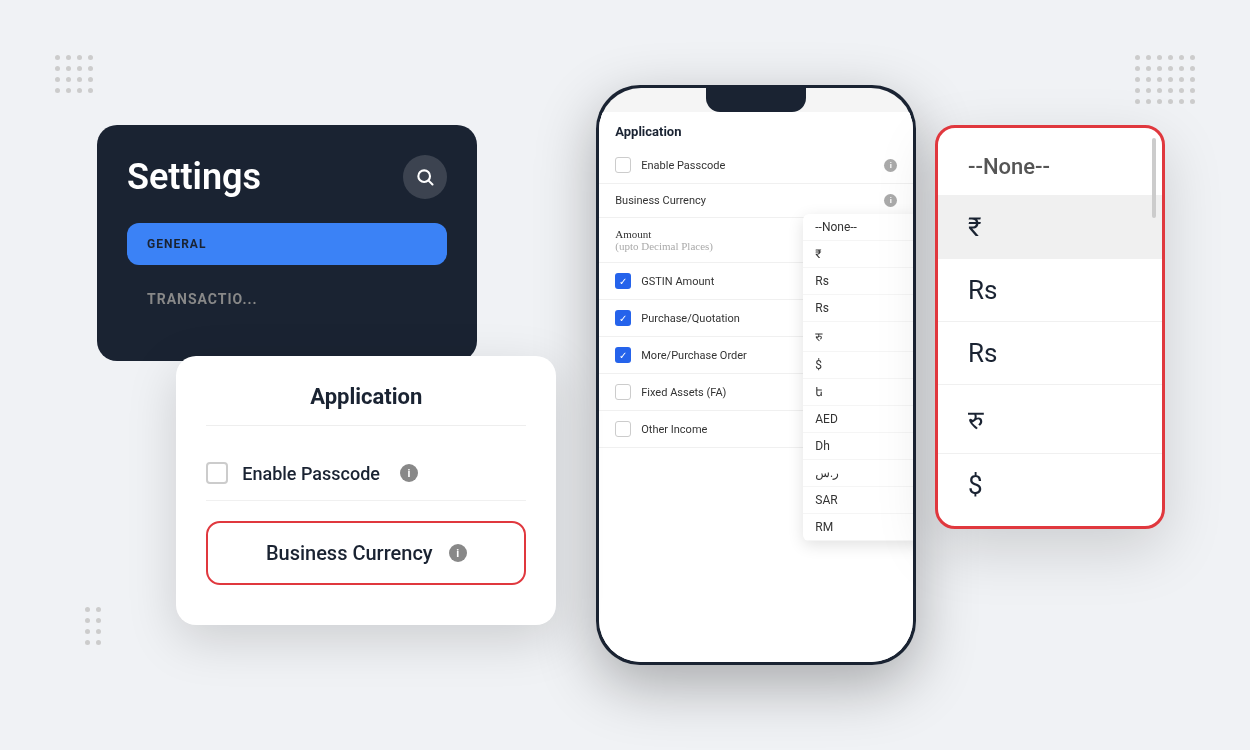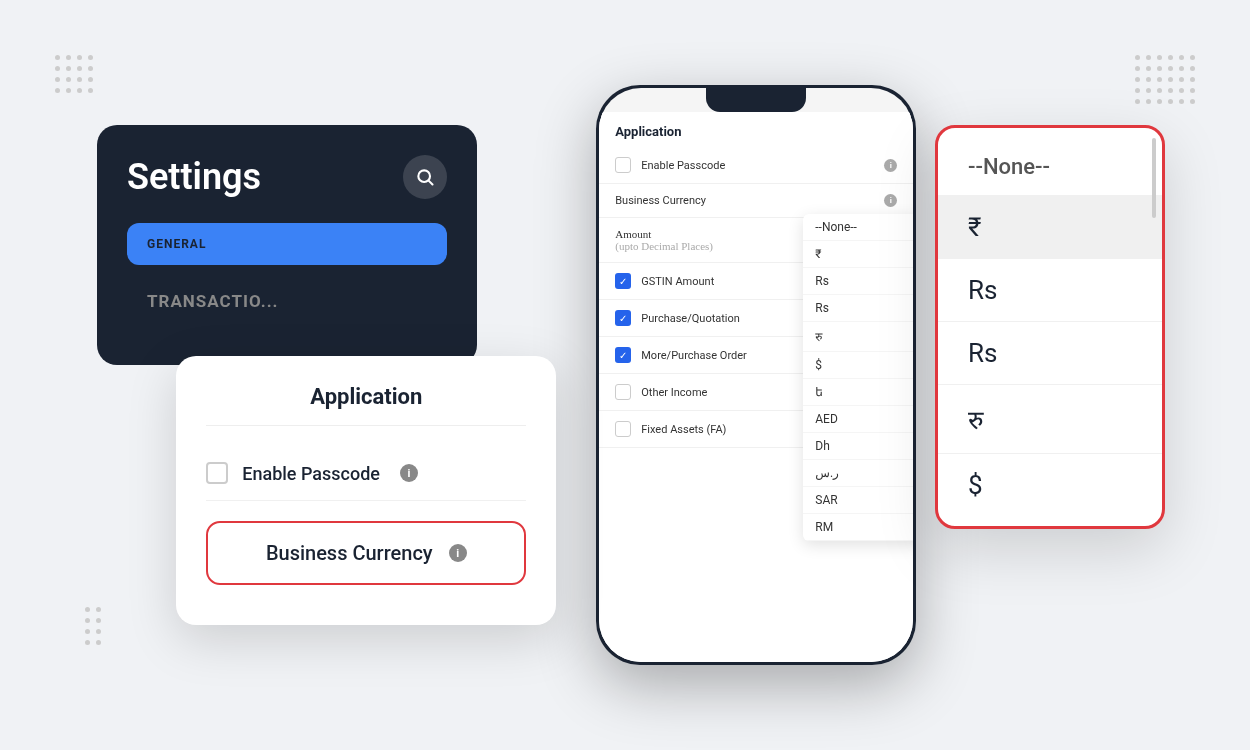--- a/index.html
+++ b/index.html
@@ -97,21 +97,21 @@
       font-weight: 700;
       font-size: 12px;
       color: #1a2332;
       letter-spacing: 1px;
     }
 
     .settings-menu-item-dark {
       color: #888;
       padding: 14px 20px;
       font-weight: 700;
-      font-size: 17px;
+      font-size: 14px;
       letter-spacing: 1px;
     }
 
     
     .app-popup-left {
       position: absolute;
       bottom: 0; right: 0;
       width: 380px;
       background: white;
       border-radius: 20px;
@@ -508,27 +508,27 @@
           </div>
 
           <div class="phone-list-item">
             <div class="phone-checkbox-checked">✓</div>
             <span class="phone-item-text">More/Purchase Order</span>
             <div class="phone-info-icon">i</div>
           </div>
 
           <div class="phone-list-item">
             <div class="phone-checkbox"></div>
+            <span class="phone-item-text">Fixed Assets (FA)</span>
+            <div class="phone-info-icon">i</div>
+          </div>
+
+          <div class="phone-list-item">
+            <div class="phone-checkbox"></div>
             <span class="phone-item-text">Other Income</span>
-            <div class="phone-info-icon">i</div>
-          </div>
-
-          <div class="phone-list-item">
-            <div class="phone-checkbox"></div>
-            <span class="phone-item-text">Fixed Assets (FA)</span>
             <div class="phone-info-icon">i</div>
           </div>
 
         </div>
       </div>
     </div>
 
     <div class="large-dropdown">
       <div class="large-dropdown-item none-item">--None--</div>
       <div class="large-dropdown-item highlighted">₹</div>

